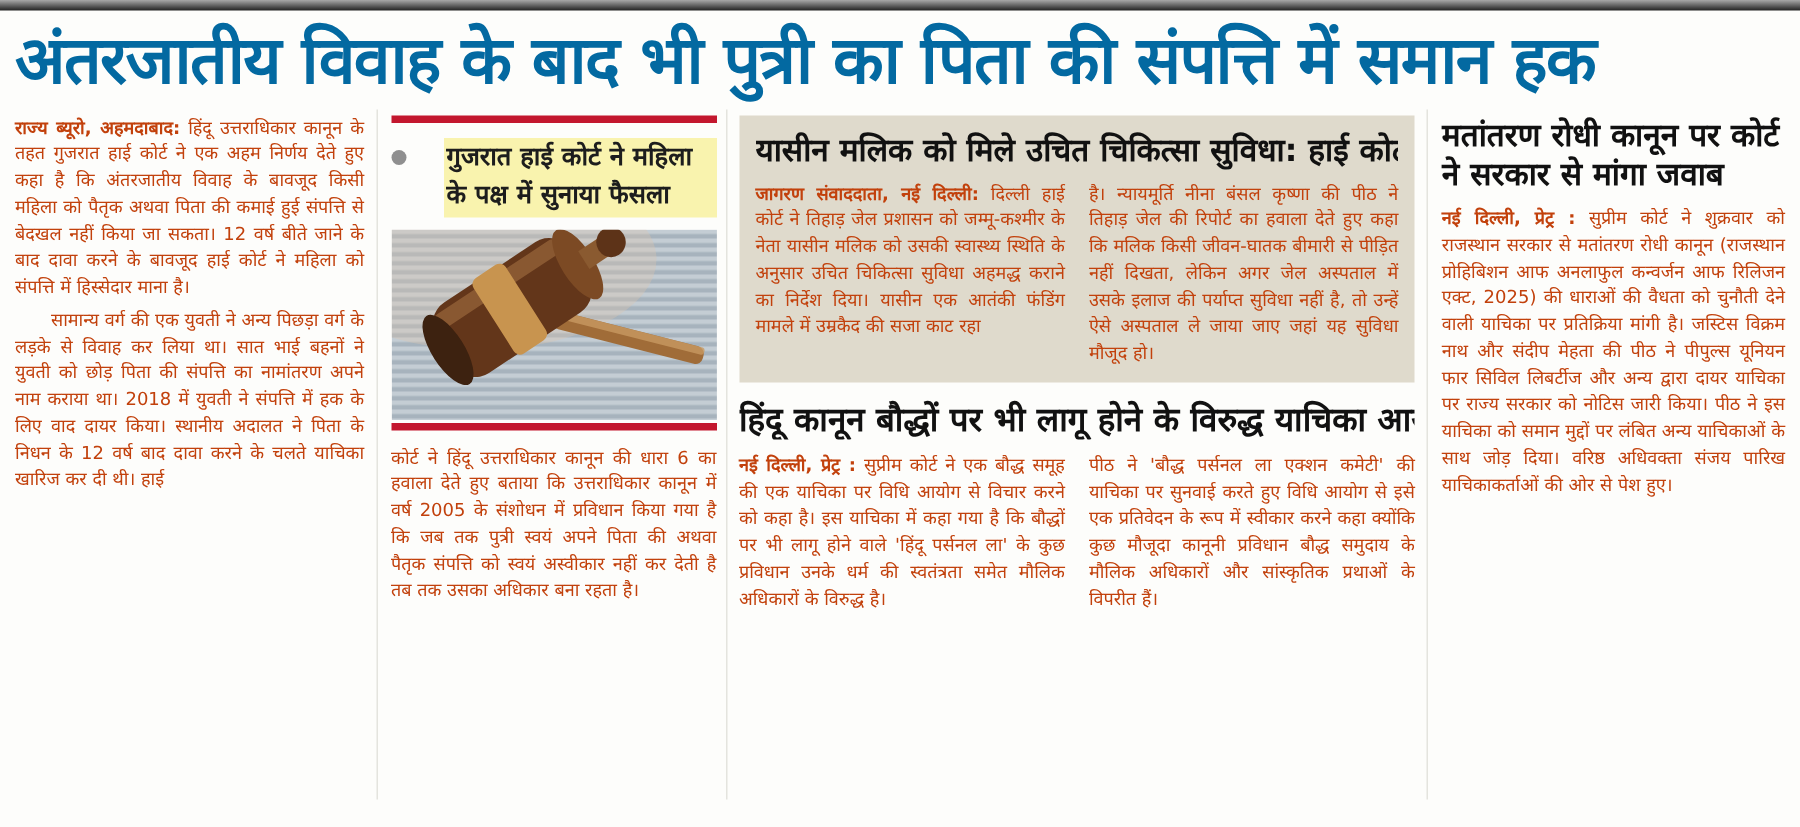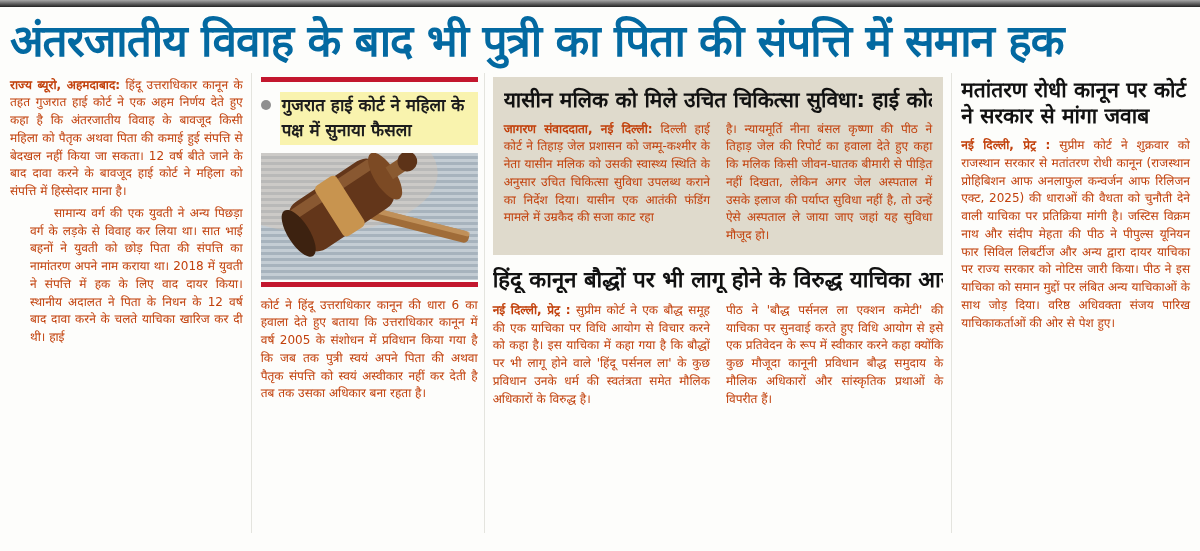--- a/index.html
+++ b/index.html
@@ -35,32 +35,32 @@
   .col3 { width: 474px; padding: 4px 8px 0 8px; }
   .col4 { width: 244px; padding: 4px 2px 0 9px; }
 
   .body-text {
     font-size: 12px;
     line-height: 1.48;
     text-align: justify;
     color: #c2410c;
   }
   .body-text .dateline { font-weight: bold; }
-  .indent { text-indent: 24px; margin-left: 20px; }
+  .indent { text-indent: 24px; }
   .mt { margin-top: 4px; }
 
   .red-rule {
     height: 5px;
     background: var(--accent-red, #c3172e);
     margin-bottom: 10px;
   }
   .bullet-list { margin-bottom: 8px; }
   .bullet-item {
     display: flex;
-    gap: 9px;
+    gap: 25px;
     font-weight: bold;
     font-size: 17px;
     line-height: 1.5;
     margin-bottom: 7px;
   }
   .bullet-dot {
     flex: none;
     width: 10px; height: 10px;
     border-radius: 50%;
     background: #8f8f8f;
@@ -159,21 +159,21 @@
       </svg>
     </div>
     <div class="photo-underline"></div>
     <p class="body-text">कोर्ट ने हिंदू उत्तराधिकार कानून की धारा 6 का हवाला देते हुए बताया कि उत्तराधिकार कानून में वर्ष 2005 के संशोधन में प्रविधान किया गया है कि जब तक पुत्री स्वयं अपने पिता की अथवा पैतृक संपत्ति को स्वयं अस्वीकार नहीं कर देती है तब तक उसका अधिकार बना रहता है।</p>
   </div>
 
   <div class="col col3">
     <div class="beige-box">
       <div class="article-title">यासीन मलिक को मिले उचित चिकित्सा सुविधा: हाई कोर्ट</div>
       <div class="two-cols">
-        <div class="body-text"><span class="dateline">जागरण संवाददाता, नई दिल्ली:</span> <span>दिल्ली हाई कोर्ट ने तिहाड़ जेल प्रशासन को जम्मू-कश्मीर के नेता यासीन मलिक को उसकी स्वास्थ्य स्थिति के अनुसार उचित चिकित्सा सुविधा उपलब्ध कराने का निर्देश दिया। यासीन एक आतंकी फंडिंग मामले में उम्रकैद की सजा काट रहा</span></div>
+        <div class="body-text"><span class="dateline">जागरण संवाददाता, नई दिल्ली:</span> <span>दिल्ली हाई कोर्ट ने तिहाड़ जेल प्रशासन को जम्मू-कश्मीर के नेता यासीन मलिक को उसकी स्वास्थ्य स्थिति के अनुसार उचित चिकित्सा सुविधा अहमद्ध कराने का निर्देश दिया। यासीन एक आतंकी फंडिंग मामले में उम्रकैद की सजा काट रहा</span></div>
         <div class="body-text">है। न्यायमूर्ति नीना बंसल कृष्णा की पीठ ने तिहाड़ जेल की रिपोर्ट का हवाला देते हुए कहा कि मलिक किसी जीवन-घातक बीमारी से पीड़ित नहीं दिखता, लेकिन अगर जेल अस्पताल में उसके इलाज की पर्याप्त सुविधा नहीं है, तो उन्हें ऐसे अस्पताल ले जाया जाए जहां यह सुविधा मौजूद हो।</div>
       </div>
     </div>
     <div class="buddhist">
       <div class="article-title">हिंदू कानून बौद्धों पर भी लागू होने के विरुद्ध याचिका आयोग भेजी</div>
       <div class="two-cols">
         <div class="body-text"><span class="dateline">नई दिल्ली, प्रेट्र :</span> <span>सुप्रीम कोर्ट ने एक बौद्ध समूह की एक याचिका पर विधि आयोग से विचार करने को कहा है। इस याचिका में कहा गया है कि बौद्धों पर भी लागू होने वाले 'हिंदू पर्सनल ला' के कुछ प्रविधान उनके धर्म की स्वतंत्रता समेत मौलिक अधिकारों के विरुद्ध है।</span></div>
         <div class="body-text">पीठ ने 'बौद्ध पर्सनल ला एक्शन कमेटी' की याचिका पर सुनवाई करते हुए विधि आयोग से इसे एक प्रतिवेदन के रूप में स्वीकार करने कहा क्योंकि कुछ मौजूदा कानूनी प्रविधान बौद्ध समुदाय के मौलिक अधिकारों और सांस्कृतिक प्रथाओं के विपरीत हैं।</div>
       </div>
     </div>

